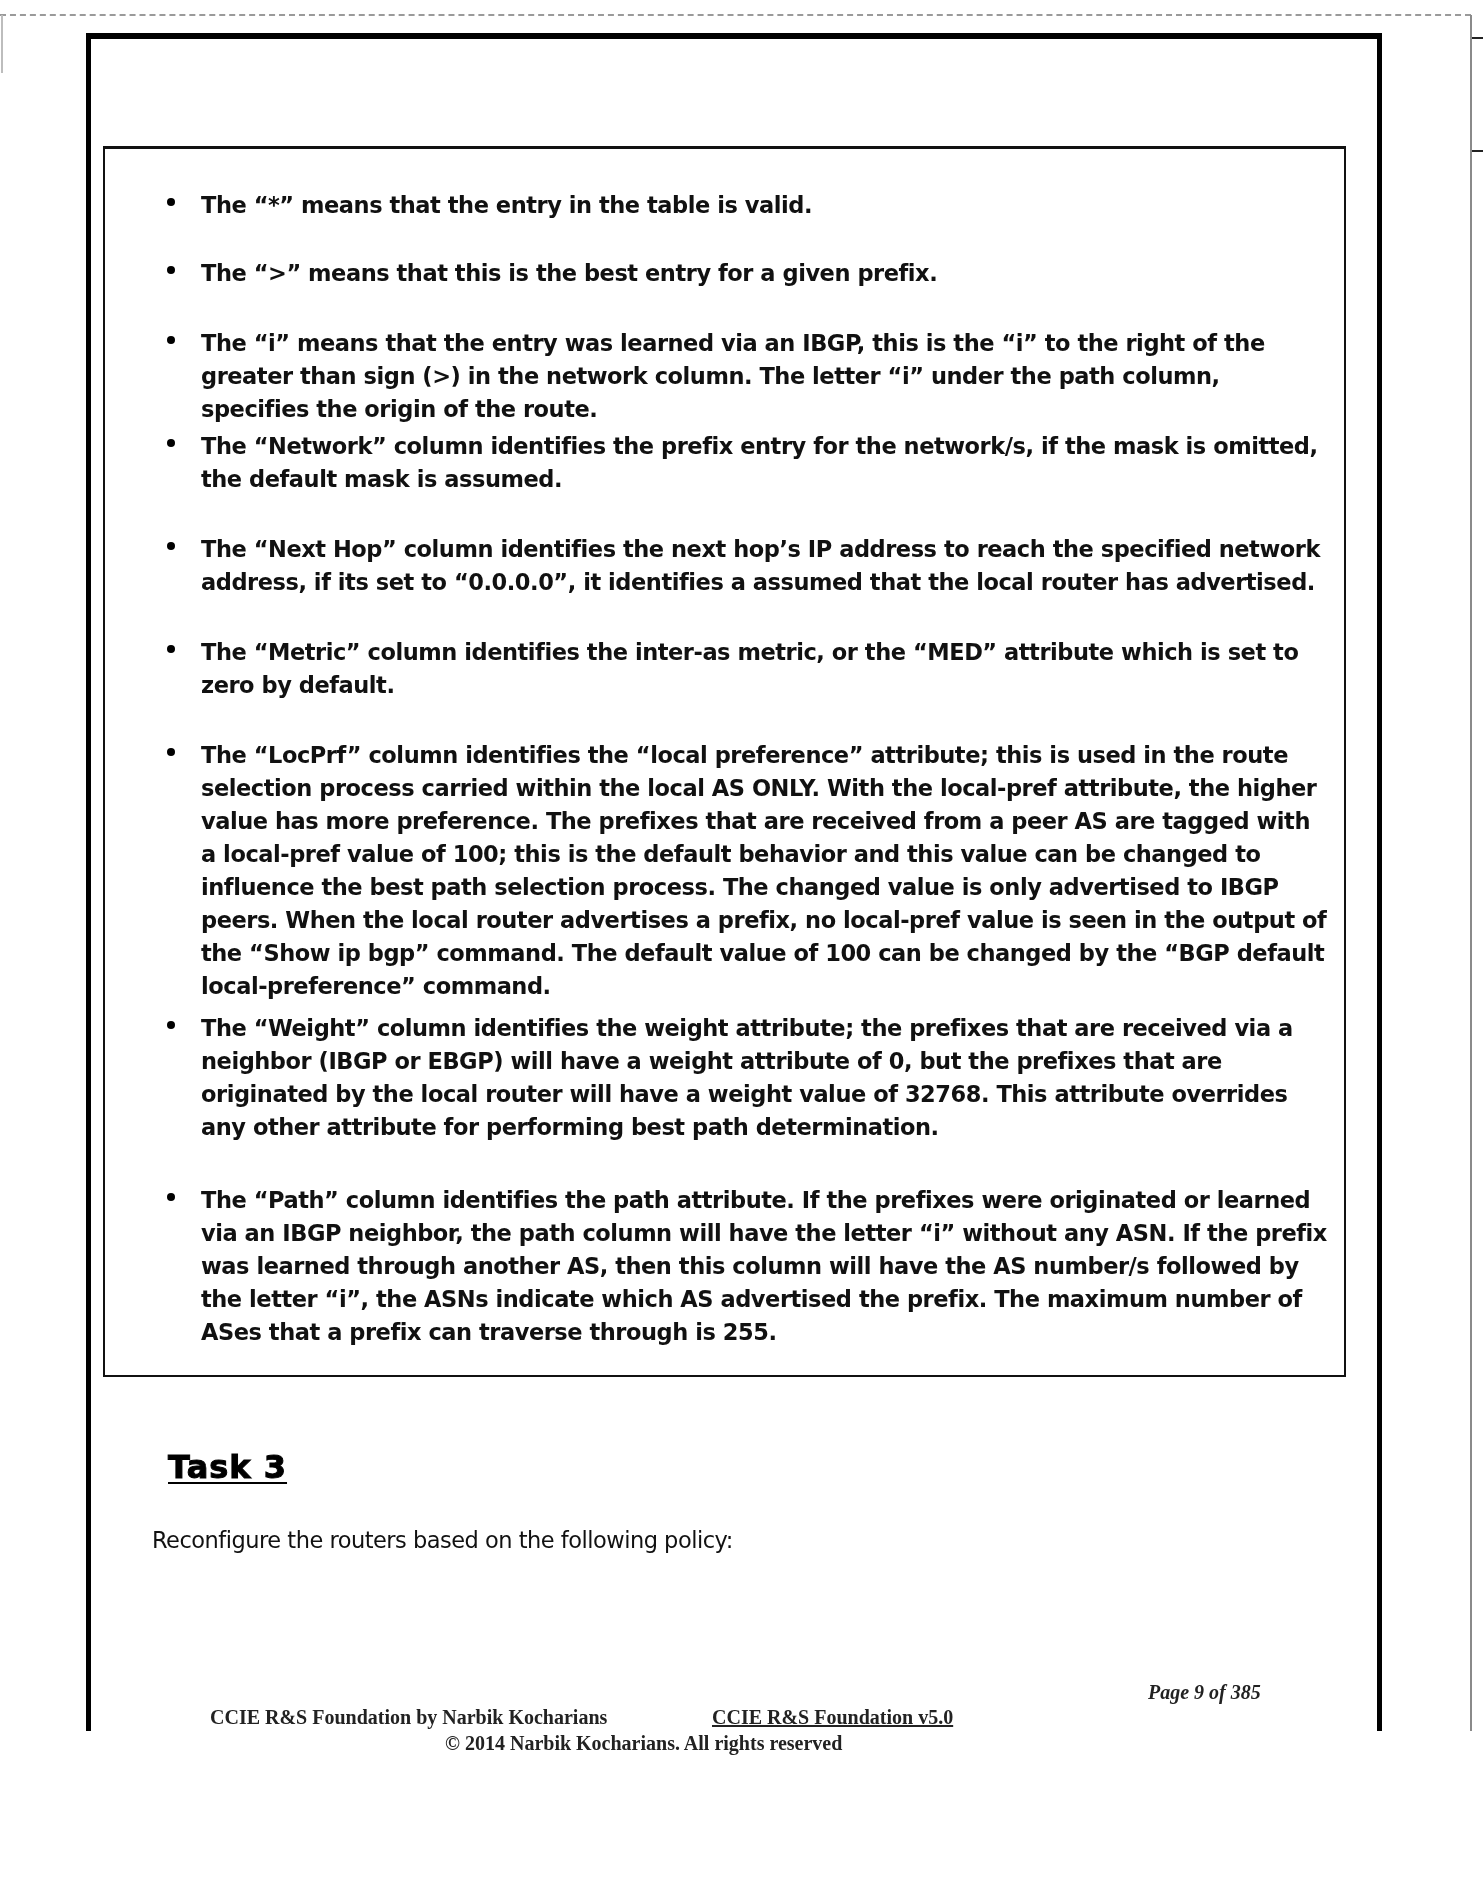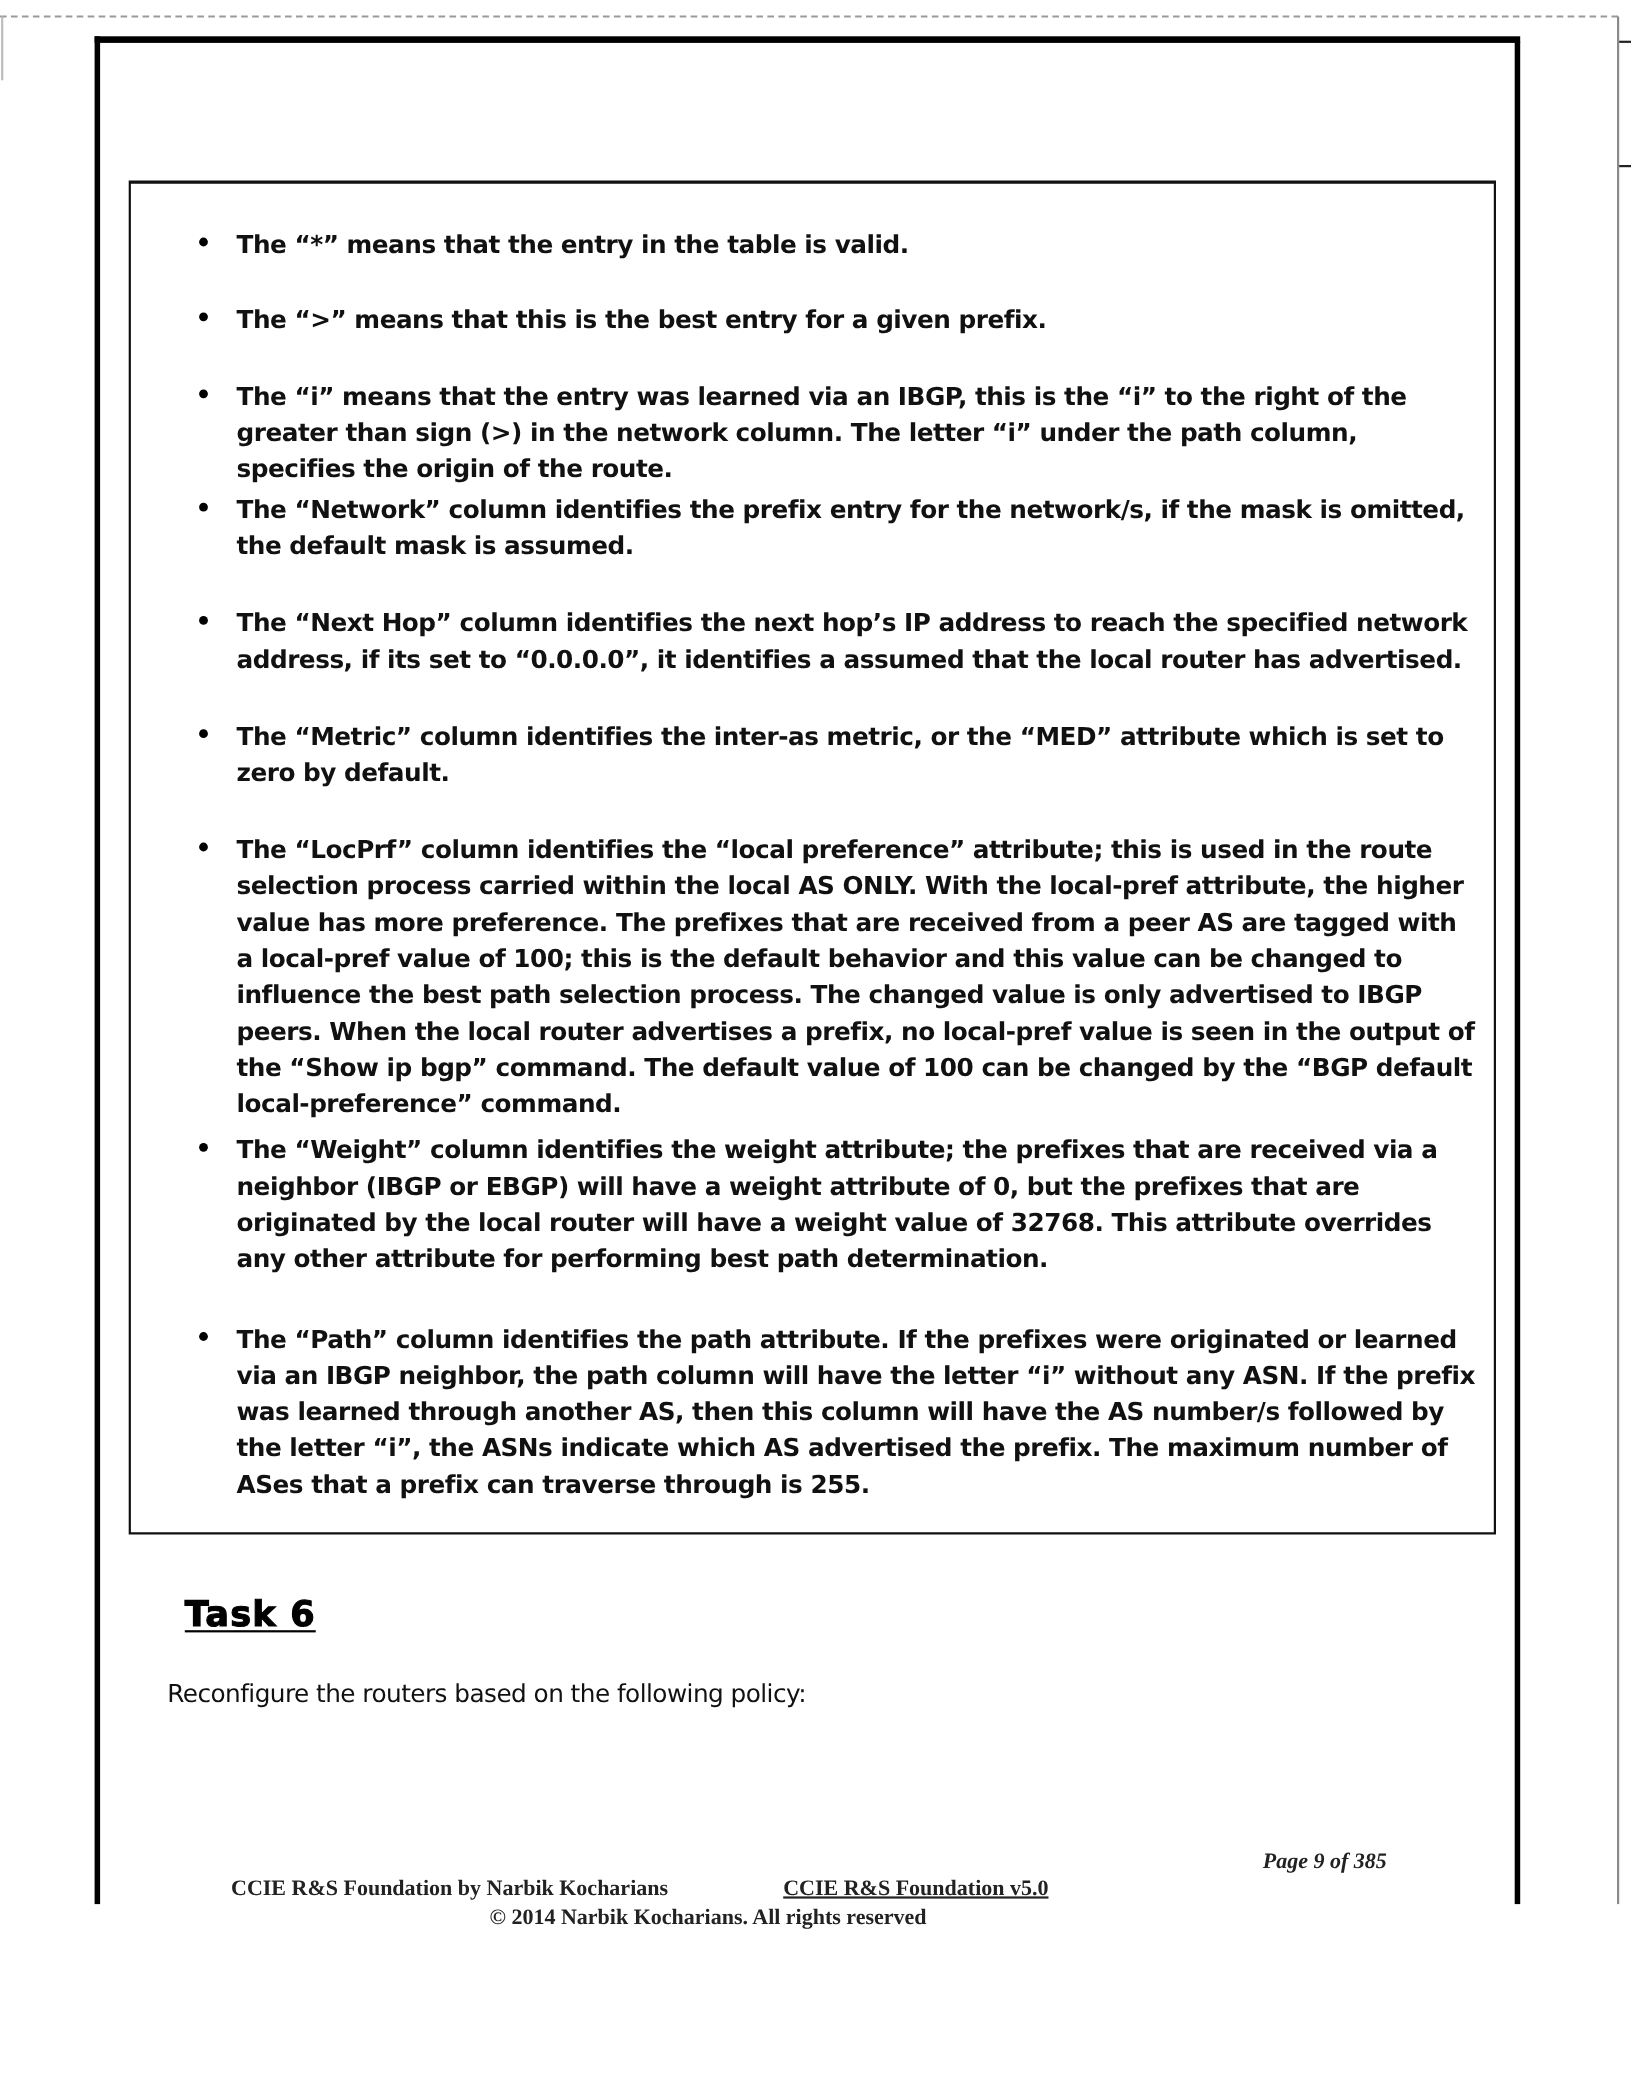--- a/index.html
+++ b/index.html
@@ -13,21 +13,21 @@
   .scan-left { left: 1px; top: 15px; width: 0; height: 58px; border-left: 2px solid #bdbdbd; }
   .scan-right { left: 1470px; top: 15px; width: 0; height: 1716px; border-left: 2px solid #8a8a8a; }
   .scan-tick { left: 1472px; width: 11px; height: 0; border-top: 2px solid #222; }
 
   
   .frame-top { left: 86px; top: 33px; width: 1296px; height: 6px; background: #000; }
   .frame-left { left: 86px; top: 33px; width: 5px; height: 1698px; background: #000; }
   .frame-right { left: 1377px; top: 38px; width: 5px; height: 1693px; background: #000; }
 
   
-  .note-box { left: 117px; top: 146px; width: 1243px; height: 1231px; border: 2px solid #111; border-top-width: 3px; box-sizing: border-box; margin-top: 18px; }
+  .note-box { left: 103px; top: 146px; width: 1243px; height: 1231px; border: 2px solid #111; border-top-width: 3px; box-sizing: border-box; }
 
   .bullet-item { position: absolute; left: 0; }
   .bullet-dot {
     position: absolute; left: 62px; top: 9px; width: 8px; height: 8px; border-radius: 50%; background: #000;
   }
   .bullet-text {
     position: absolute; left: 96px; width: 1130px;
     font-family: "DejaVu Sans", "Liberation Sans", sans-serif;
     font-size: 22.5px; line-height: 33px; font-weight: 600; letter-spacing: -0.45px;
     color: #111; white-space: normal;
@@ -97,19 +97,19 @@
   <div class="bullet-item" style="top:863px;">
     <span class="bullet-dot"></span>
     <div class="bullet-text">The “Weight” column identifies the weight attribute; the prefixes that are received via a neighbor (IBGP or EBGP) will have a weight attribute of 0, but the prefixes that are originated by the local router will have a weight value of 32768. This attribute overrides any other attribute for performing best path determination.</div>
   </div>
   <div class="bullet-item" style="top:1035px;">
     <span class="bullet-dot"></span>
     <div class="bullet-text">The “Path” column identifies the path attribute. If the prefixes were originated or learned via an IBGP neighbor, the path column will have the letter “i” without any ASN. If the prefix was learned through another AS, then this column will have the AS number/s followed by the letter “i”, the ASNs indicate which AS advertised the prefix. The maximum number of ASes that a prefix can traverse through is 255.</div>
   </div>
 </div>
 
-<div class="abs task-heading">Task 6</div>
+<div class="abs task-heading">Task 3</div>
 <div class="abs task-desc">Reconfigure the routers based on the following policy:</div>
 
 <div class="abs footer footer-left">CCIE R&amp;S Foundation by Narbik Kocharians</div>
 <div class="abs footer footer-center">CCIE R&amp;S Foundation v5.0</div>
 <div class="abs footer footer-page">Page 9 of 385</div>
 <div class="abs footer footer-copy">© 2014 Narbik Kocharians. All rights reserved</div>
 
 </body></html>

